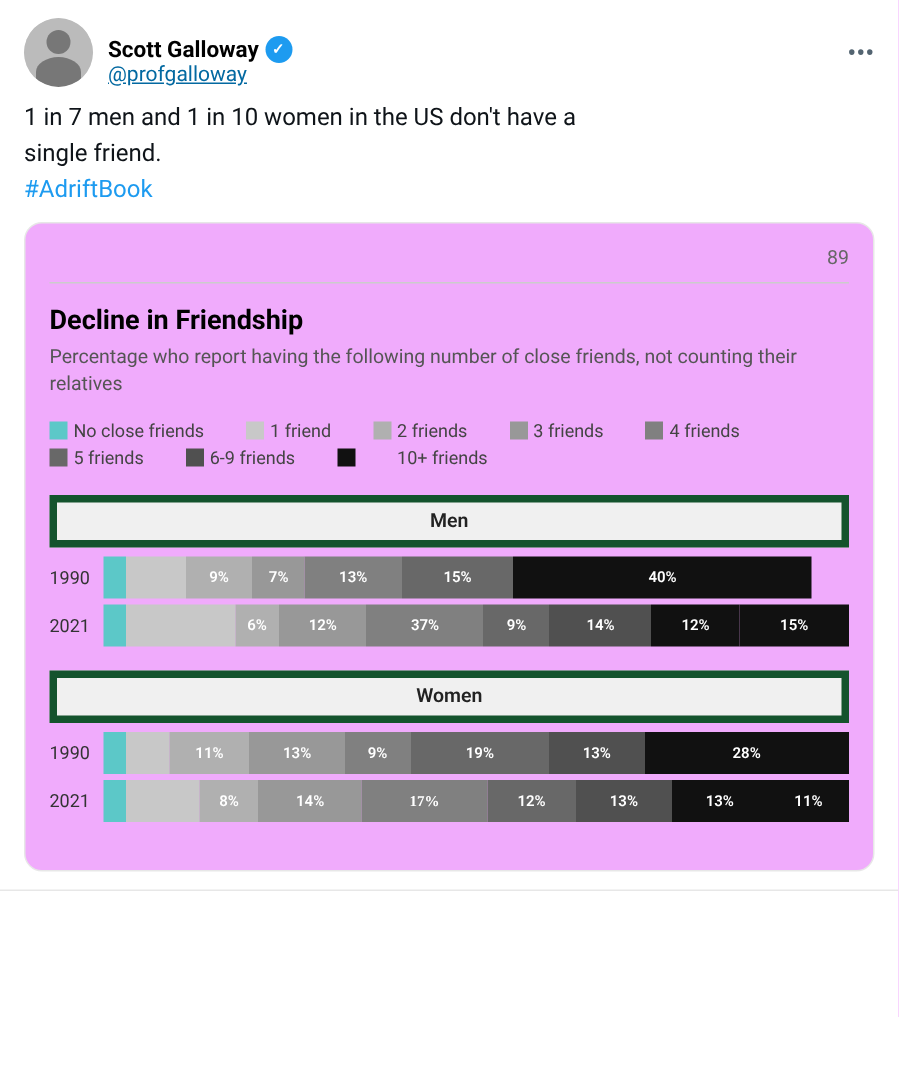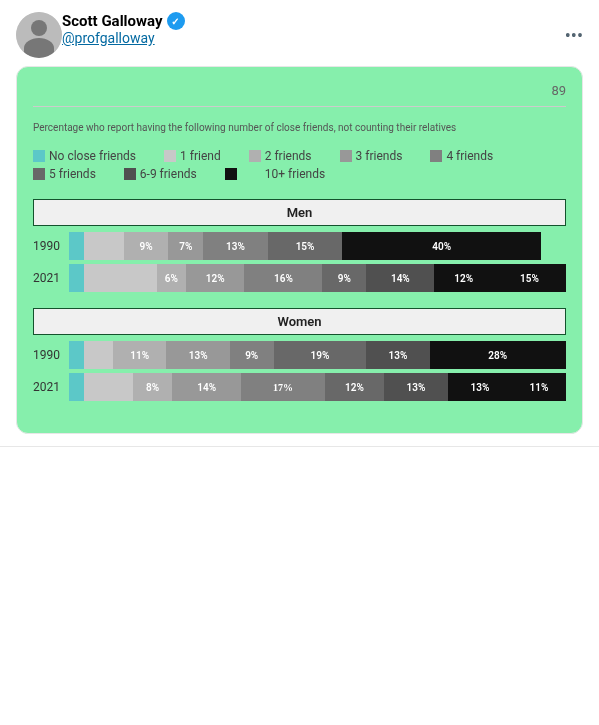--- a/index.html
+++ b/index.html
@@ -14,21 +14,22 @@
       border-bottom: 1px solid #e7e7e7;
     }
     .tweet-header {
       display: flex;
       align-items: center;
       justify-content: space-between;
       margin-bottom: 8px;
     }
     .tweet-user {
       display: flex;
-      align-items: flex-start;
+      align-items: flex-end;
+      gap: 10px;
     }
     .avatar {
       width: 46px;
       height: 46px;
       border-radius: 50%;
       background: #ccc;
       overflow: hidden;
       flex-shrink: 0;
     }
     
@@ -97,41 +98,41 @@
       line-height: 1.5;
       color: #0f1419;
       margin-bottom: 10px;
     }
     .hashtag { color: #1d9bf0; }
     .card {
       border: 1px solid #e7e7e7;
       border-radius: 12px;
       overflow: hidden;
       padding: 16px;
-      background: #86efac;
+      background: #f0abfc;
     }
     .card-page-num {
       text-align: right;
       font-size: 13px;
       color: #666;
       margin-bottom: 8px;
     }
     .divider {
       border: none;
       border-top: 1px solid #ccc;
       margin-bottom: 14px;
     }
     .chart-title {
       font-size: 18px;
       font-weight: 700;
       color: #000;
       margin-bottom: 6px;
     }
     .chart-subtitle {
-      font-size: 10px;
+      font-size: 13px;
       color: #555;
       line-height: 1.4;
       margin-bottom: 14px;
     }
     .legend {
       display: flex;
       flex-wrap: wrap;
       gap: 4px 28px;
       margin-bottom: 18px;
       font-size: 12px;
@@ -151,21 +152,21 @@
       margin-bottom: 16px;
     }
     .section-label-box {
       background: #f0f0f0;
       text-align: center;
       font-size: 13px;
       font-weight: 600;
       color: #222;
       padding: 5px 0;
       margin-bottom: 6px;
-      border: 1px solid #14532d;
+      border: 5px solid #14532d;
     }
     .bar-row {
       display: flex;
       align-items: center;
       margin-bottom: 4px;
       font-size: 11px;
     }
     .year-label {
       width: 36px;
       flex-shrink: 0;
@@ -210,24 +211,30 @@
         <div class="display-name">
           <span>Scott Galloway</span>
           <span class="verified-icon">✓</span>
         </div>
         <span class="username">@profgalloway</span>
       </div>
     </div>
     <span class="more-icon">•••</span>
   </div>
 
+  <div class="tweet-text">
+    <span>1 in 7 men and 1 in 10 women in the US don't have a</span><br>
+    <span>single friend.</span><br>
+    <span class="hashtag">#AdriftBook</span>
+  </div>
 
   <div class="card">
     <div class="card-page-num">89</div>
     <hr class="divider">
+    <div class="chart-title">Decline in Friendship</div>
     <div class="chart-subtitle">Percentage who report having the following number of close friends, not counting their relatives</div>
 
     <div class="legend">
       <div class="legend-item">
         <div class="legend-swatch color-teal"></div>
         <span>No close friends</span>
       </div>
       <div class="legend-item">
         <div class="legend-swatch color-gray1"></div>
         <span>1 friend</span>
@@ -273,21 +280,21 @@
               <div class="bar-segment" style="width: 40%; background-color: rgb(17, 17, 17);">40%</div>
             </div>
           </div>
           <div class="bar-row">
             <div class="year-label">2021</div>
             <div class="bars">
               <div class="bar-segment" style="width: 3%; background-color: rgb(92, 200, 200); color: rgb(51, 51, 51); font-size: 0px;"></div>
               <div class="bar-segment" style="width: 15%; background-color: rgb(200, 200, 200); color: rgb(51, 51, 51); font-size: 0px;">15%</div>
               <div class="bar-segment" style="width: 6%; background-color: rgb(176, 176, 176);">6%</div>
               <div class="bar-segment" style="width: 12%; background-color: rgb(152, 152, 152);">12%</div>
-              <div class="bar-segment" style="width: 16%; background-color: rgb(128, 128, 128);">16%</div>
+              <div class="bar-segment" style="width: 16%; background-color: rgb(128, 128, 128);">37%</div>
               <div class="bar-segment" style="width: 9%; background-color: rgb(104, 104, 104);">9%</div>
               <div class="bar-segment" style="width: 14%; background-color: rgb(80, 80, 80);">14%</div>
               <div class="bar-segment" style="width: 12%; background-color: rgb(17, 17, 17);">12%</div>
               <div class="bar-segment" style="width: 15%; background-color: rgb(17, 17, 17);">15%</div>
             </div>
           </div>
         </div>
         <div class="chart-section">
           <div class="section-label-box">Women</div>
           <div class="bar-row">

